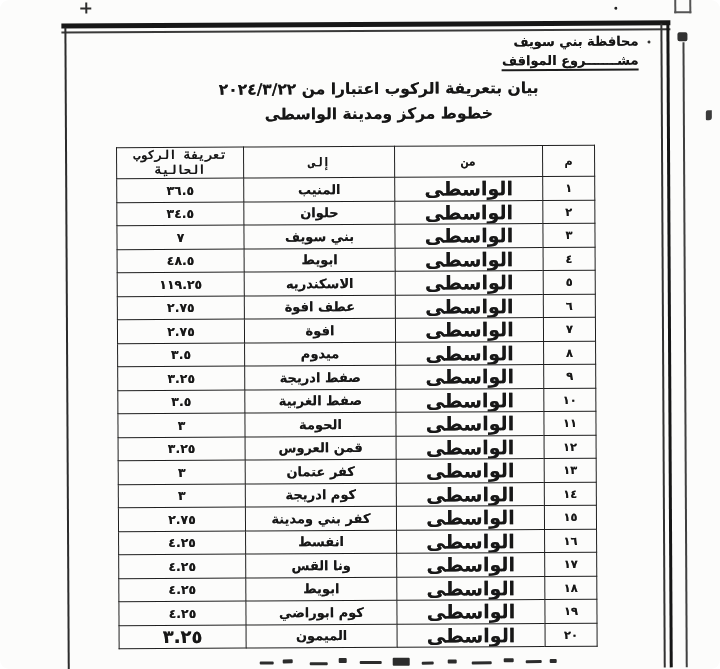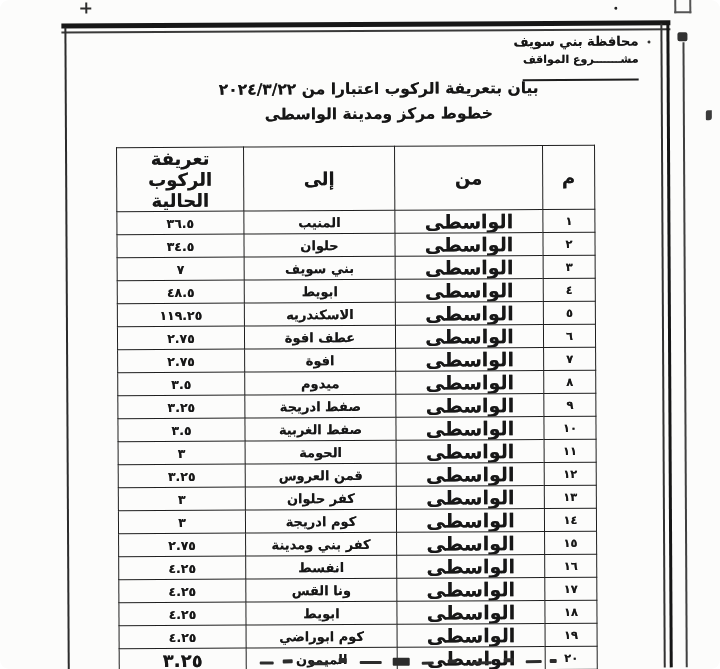--- a/index.html
+++ b/index.html
@@ -22,36 +22,36 @@
   .speck-a { position:absolute; left:616px; top:8px;  width:3px; height:3px; background:#222; border-radius:50%; }
   .speck-b { position:absolute; left:649px; top:42px; width:3px; height:3px; background:#333; border-radius:50%; }
   .plus-mark-h { position:absolute; left:82px; top:6px; width:11px; height:2px; background:#2e2e2e; }
   .plus-mark-v { position:absolute; left:87px; top:1px; width:2px; height:11px; background:#2e2e2e; }
   .edge-squiggle { position:absolute; left:707px; top:112px; width:6px; height:10px; background:#3b3b3b; border-radius:2px 0 3px 1px; }
 
   
   .hdr { position:absolute; direction:rtl; font-weight:bold; color:#161616;
          text-shadow:0 0 .6px rgba(20,20,20,.65); white-space:nowrap; }
   .org        { right:80px; top:35px;  font-size:13px; }
-  .dept       { right:80px; top:54px;  font-size:11px; border-bottom:2px solid #1d1d1d; padding-bottom:13px; }
+  .dept       { right:80px; top:54px;  font-size:13px; border-bottom:2px solid #1d1d1d; padding-bottom:1px; }
   .doc-title  { left:120px; top:80px;  width:520px; text-align:center; font-size:15.5px; }
   .doc-sub    { left:120px; top:105px; width:520px; text-align:center; font-size:15.5px; }
 
   
   .tbl-wrap { position:absolute; left:117px; top:146px; }
   table.fare {
     direction:rtl; border-collapse:collapse; table-layout:fixed;
     width:478px; height:502px;
   }
   table.fare th, table.fare td {
     border:1.6px solid #1f1f1f; text-align:center; vertical-align:middle;
     font-weight:bold; padding:0; color:#171717;
     text-shadow:0 0 .5px rgba(20,20,20,.6); overflow:hidden;
   }
-  table.fare th { height:29px; font-size:18px; }
+  table.fare th { height:29px; font-size:12px;font-family:Liberation Mono, monospace; }
   td.c-serial { font-size:11.5px; }
   td.c-from   { font-size:19px; }
   td.c-to     { font-size:13px; }
   td.c-fare   { font-size:12.5px; letter-spacing:.5px; }
   td.fare-large { font-size:18px; font-weight:bold; letter-spacing:1px; }
 
   
   .foot-marks { position:absolute; left:0; top:0; width:720px; height:669px; pointer-events:none; }
   .fm { position:absolute; background:#2c2c2c; border-radius:1px; }
 </style>
@@ -165,21 +165,21 @@
             </tr>
             <tr>
               <td class="c-serial">١٢</td>
               <td class="c-from">الواسطى</td>
               <td class="c-to">قمن العروس</td>
               <td class="c-fare">٣.٢٥</td>
             </tr>
             <tr>
               <td class="c-serial">١٣</td>
               <td class="c-from">الواسطى</td>
-              <td class="c-to">كفر حلوان</td>
+              <td class="c-to">كفر عتمان</td>
               <td class="c-fare">٣</td>
             </tr>
             <tr>
               <td class="c-serial">١٤</td>
               <td class="c-from">الواسطى</td>
               <td class="c-to">كوم ادريجة</td>
               <td class="c-fare">٣</td>
             </tr>
             <tr>
               <td class="c-serial">١٥</td>

